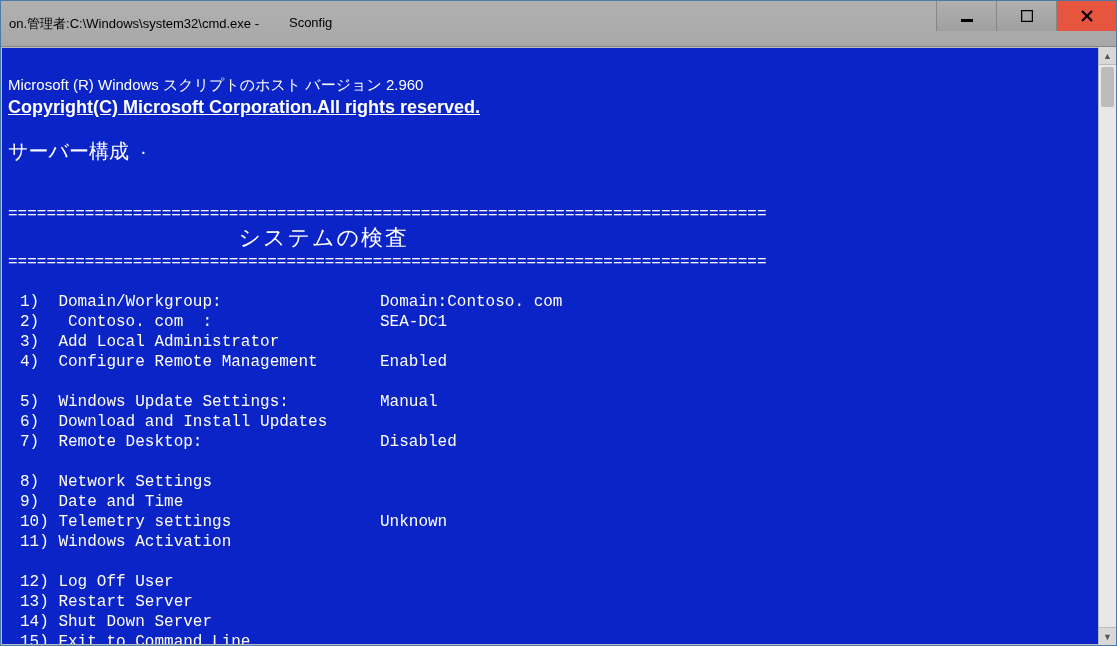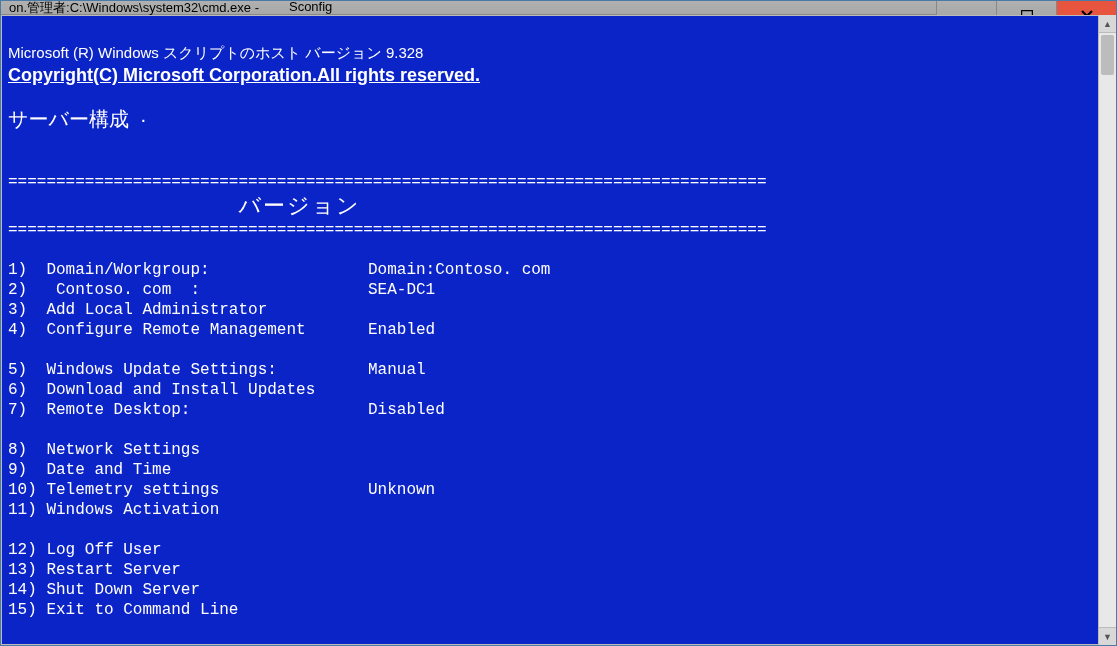--- a/index.html
+++ b/index.html
@@ -12,21 +12,21 @@
     }
     .window {
       width: 1117px;
       height: 646px;
       border: 1px solid #4a7aa8;
       background: #fff;
       display: flex;
       flex-direction: column;
     }
     .titlebar {
-      height: 14px;
+      height: 46px;
       background: linear-gradient(to bottom, #b0b0b0, #a8a8a8);
       display: flex;
       align-items: center;
       border-bottom: 1px solid #888;
       gap: 18px;
     }
     .title-text {
       flex: 1;
       padding-left: 8px;
       font-size: 13px;
@@ -71,21 +71,21 @@
       white-space: pre;
       border: 1px solid #bbb;
       border-right: none;
       overflow: hidden;
     }
     .console .jp1 { font-family: "Meiryo", "MS Gothic", sans-serif; font-size: 15px; }
     .console .copyright { font-family: Arial, sans-serif; font-size: 18px; font-weight: bold; text-decoration: underline; }
     .console .check { font-family: "Meiryo", "MS Gothic", sans-serif; font-size: 20px; }
     .console .title-cfg { font-family: "Meiryo", "MS Gothic", sans-serif; font-size: 22px; letter-spacing: 2px; }
     .console .rule { letter-spacing: 0; }
-    .row { display: flex; }
+    .row { display: flex; margin-left: 12px; }
     .col-label { width: 360px; }
     .scrollbar {
       width: 18px;
       background: #e8e8e8;
       border-left: 1px solid #bbb;
       display: flex;
       flex-direction: column;
     }
     .scroll-arrow {
       height: 18px;
@@ -131,28 +131,28 @@
         <svg width="12" height="12">
             <line x1="1" y1="1" x2="11" y2="11" stroke="#000" stroke-width="2.2"></line>
             <line x1="11" y1="1" x2="1" y2="11" stroke="#000" stroke-width="2.2"></line>
           </svg>
       </div>
     </div>
   </div>
 
   <div class="window-body">
     <div class="console">
-<span class="jp1">Microsoft (R) Windows スクリプトのホスト バージョン 9.328</span>
+<span class="jp1">Microsoft (R) Windows スクリプトのホスト バージョン 2.960</span>
 <span class="copyright">Copyright(C) Microsoft Corporation.All rights reserved.</span>
 
 <span class="check">サーバー構成  ·</span>
 
 
 <span class="rule">===============================================================================</span>
-                        <span class="title-cfg">バージョン</span>
+                        <span class="title-cfg">システムの検査</span>
 <span class="rule">===============================================================================</span>
 
 <div id="menu-list"><div class="row"><span class="col-label">1)  Domain/Workgroup:</span><span>Domain:Contoso. com</span></div><div class="row"><span class="col-label">2)   Contoso. com  :</span><span>SEA-DC1</span></div><div class="row"><span class="col-label">3)  Add Local Administrator</span><span></span></div><div class="row"><span class="col-label">4)  Configure Remote Management</span><span>Enabled</span></div><div class="row">&nbsp;</div><div class="row"><span class="col-label">5)  Windows Update Settings:</span><span>Manual</span></div><div class="row"><span class="col-label">6)  Download and Install Updates</span><span></span></div><div class="row"><span class="col-label">7)  Remote Desktop:</span><span>Disabled</span></div><div class="row">&nbsp;</div><div class="row"><span class="col-label">8)  Network Settings</span><span></span></div><div class="row"><span class="col-label">9)  Date and Time</span><span></span></div><div class="row"><span class="col-label">10) Telemetry settings</span><span>Unknown</span></div><div class="row"><span class="col-label">11) Windows Activation</span><span></span></div><div class="row">&nbsp;</div><div class="row"><span class="col-label">12) Log Off User</span><span></span></div><div class="row"><span class="col-label">13) Restart Server</span><span></span></div><div class="row"><span class="col-label">14) Shut Down Server</span><span></span></div><div class="row"><span class="col-label">15) Exit to Command Line</span><span></span></div></div>
  </div>
 
     <div class="scrollbar">
       <div class="scroll-arrow">▲</div>
       <div class="scroll-track">
         <div class="scroll-thumb"></div>
       </div>

